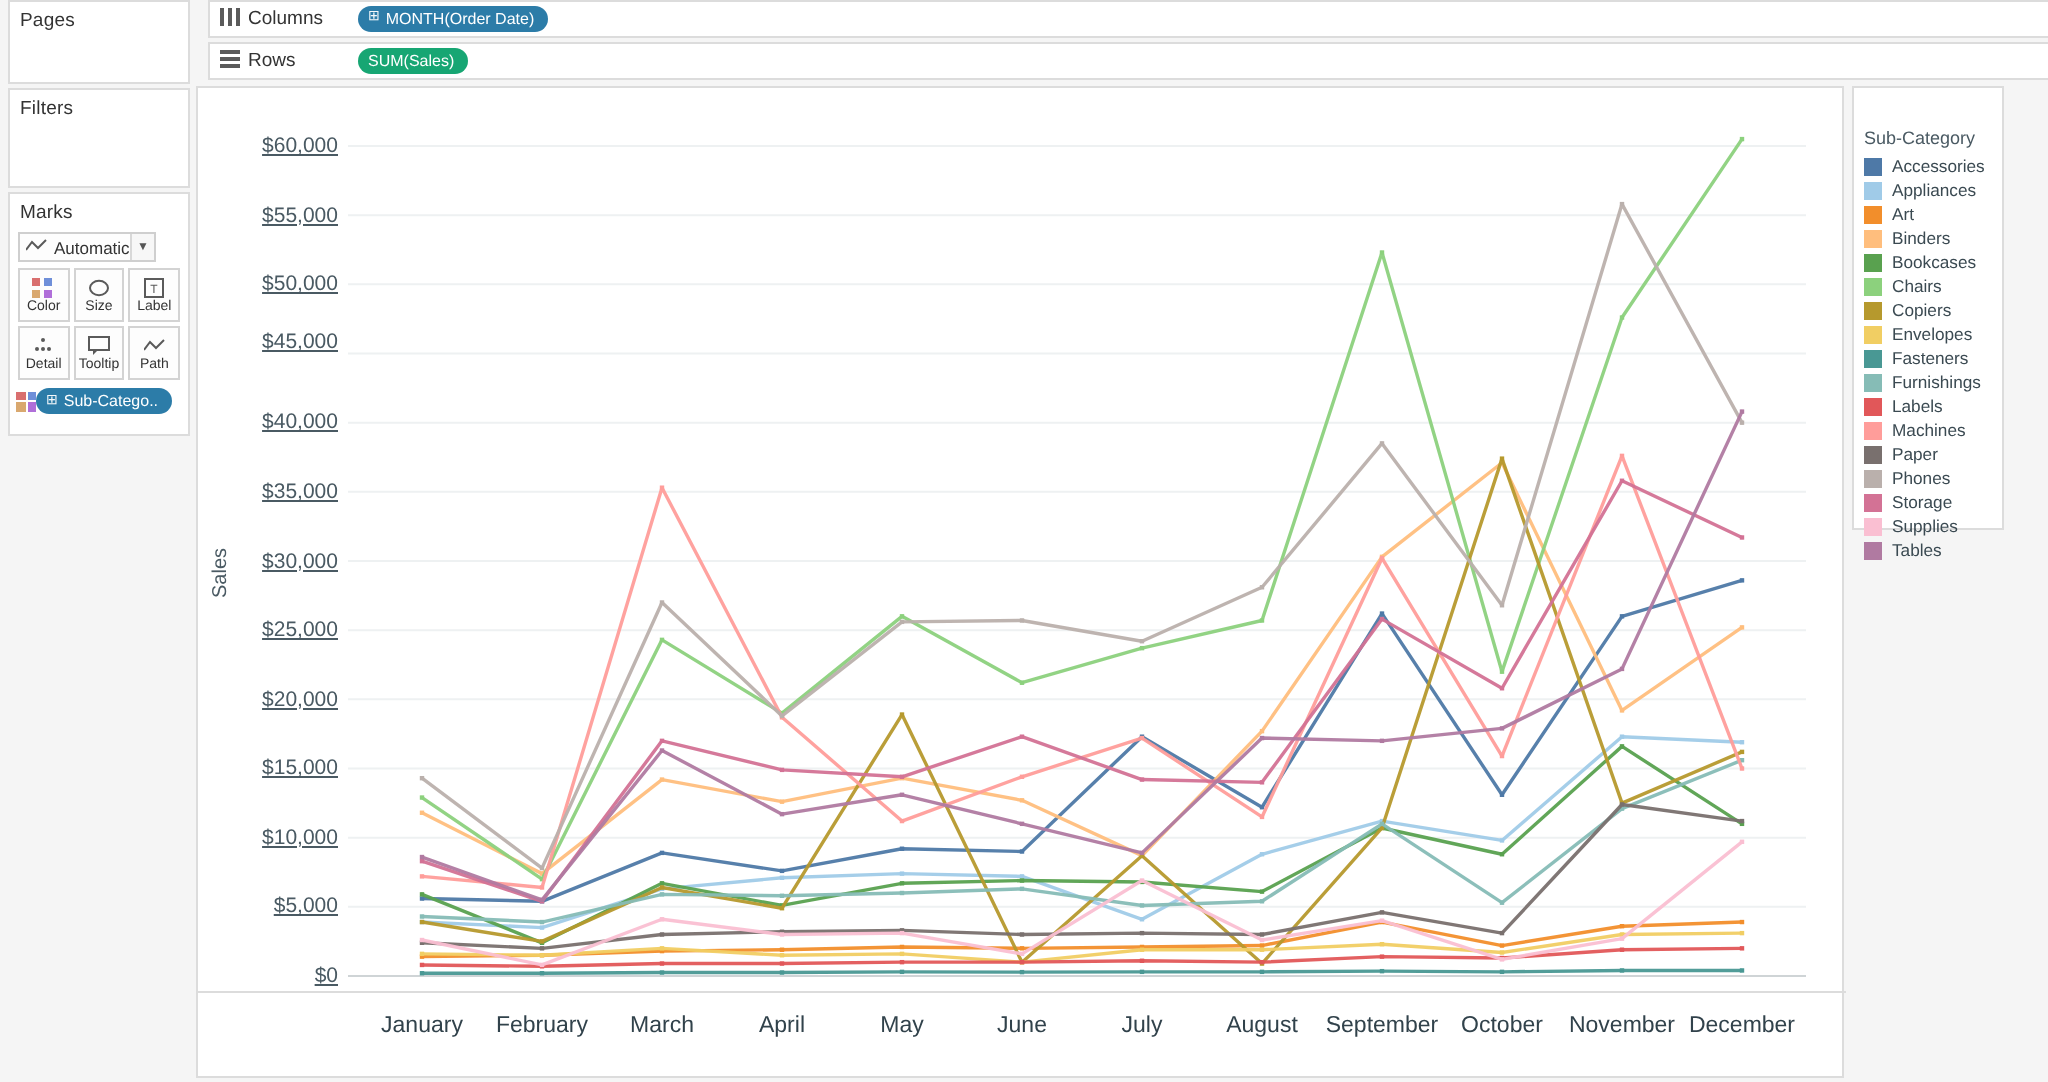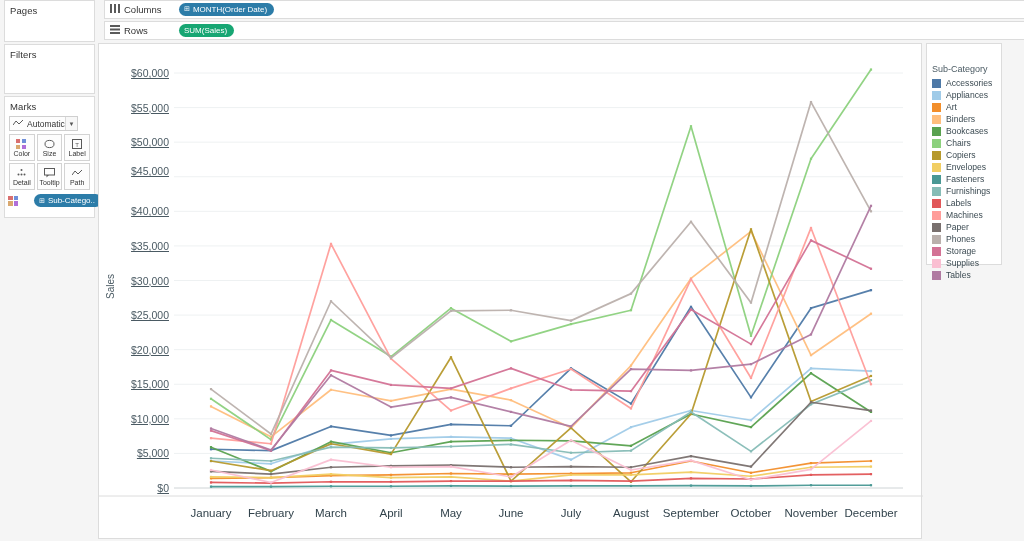--- a/index.html
+++ b/index.html
@@ -75,21 +75,21 @@
     justify-content: center;
     font-size: 7px;
     color: #333;
     gap: 1px;
   }
   .mark-btn .mb-ico { height: 10px; display:flex; align-items:center; justify-content:center; }
 
   .pill-row {
     display: flex; align-items: center;
     padding: 4px 3px 0 3px;
-    gap: 16px;
+    gap: 0;
   }
   .colorchip {
     width: 10px; height: 10px;
     display: grid; grid-template-columns: 1fr 1fr; gap: 1px;
     flex: 0 0 auto;
   }
   .colorchip i { display:block; }
   .pill {
     border-radius: 9px;
     font-size: 8px;

